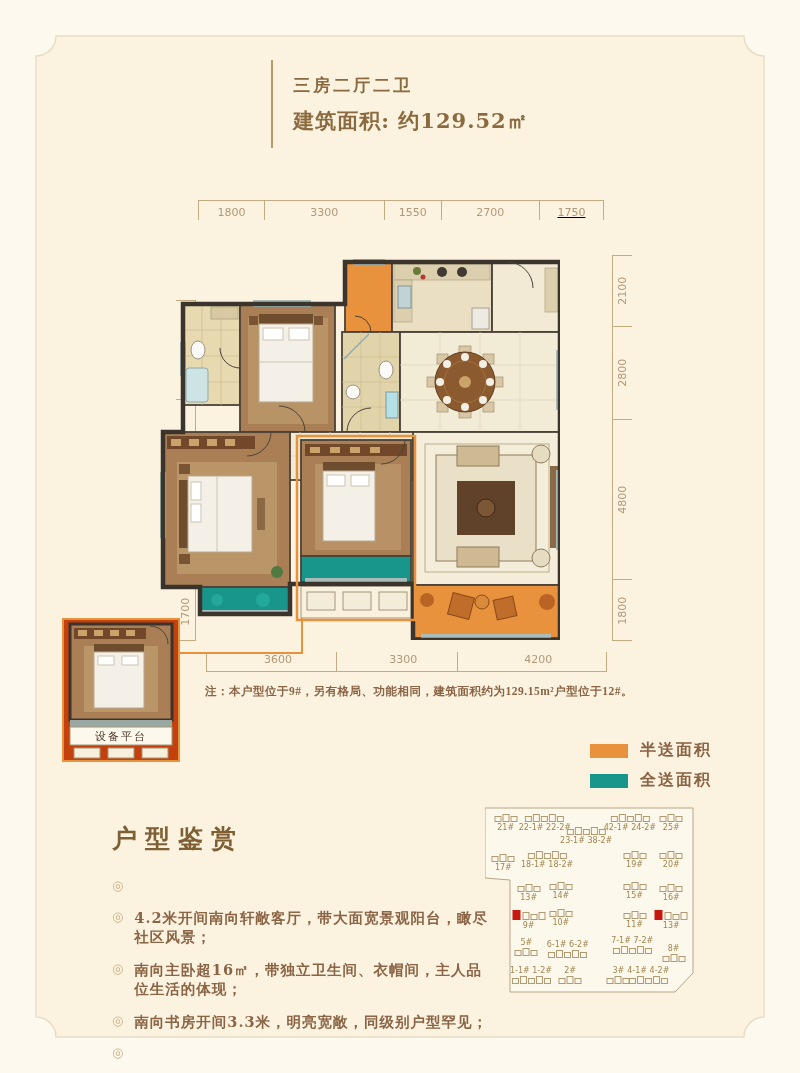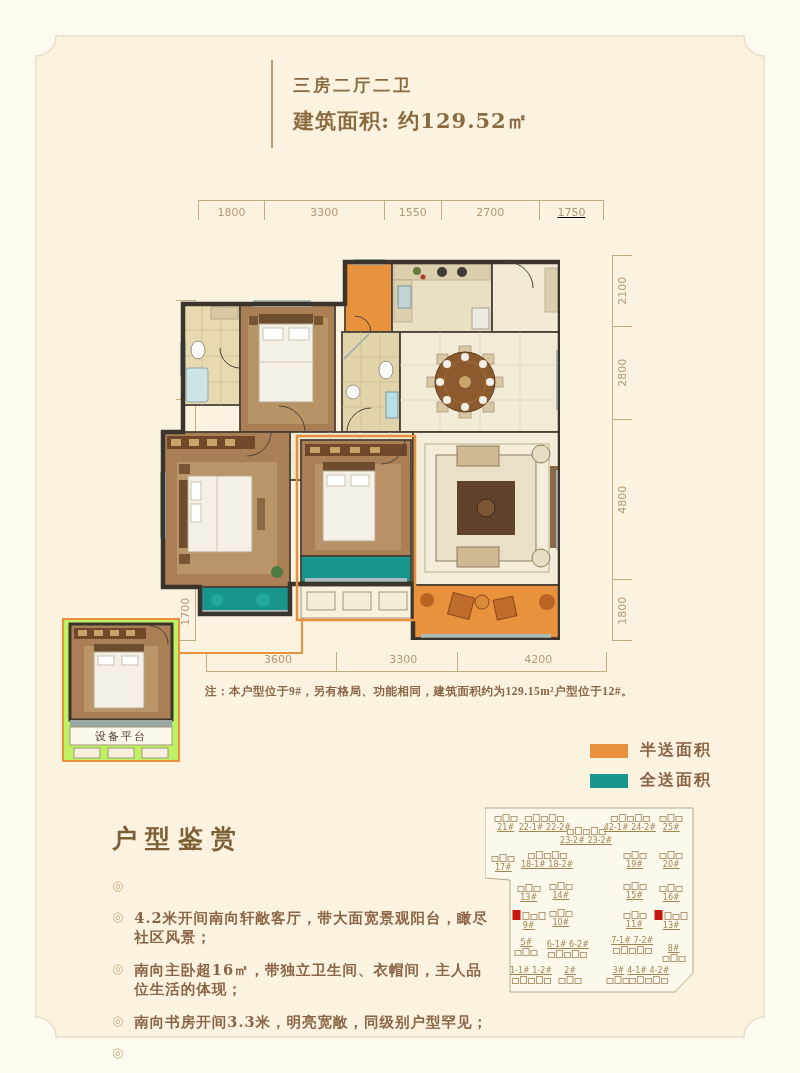--- a/index.html
+++ b/index.html
@@ -30,21 +30,21 @@
   .dim-v.line-left .seg{border-left:1px solid #c3ac82;}
   .dim-v.line-right .seg{border-right:1px solid #c3ac82;}
   .dlab{font:11px "DejaVu Sans",sans-serif;color:#b39877;line-height:1.4;}
   .dim-v .dlab{transform:rotate(-90deg);white-space:nowrap;display:block;}
 
   
   .plan{position:absolute;}
   .connector{position:absolute;left:180px;top:618px;width:121px;height:34px;
              border-right:2px solid #e8923d;border-bottom:2px solid #e8923d;}
   .inset{position:absolute;left:62px;top:618px;width:114px;height:140px;
-         border:2px solid #e8923d;background:#bef264;}
+         border:2px solid #e8923d;background:#c2410c;}
   .note{position:absolute;left:205px;top:684px;white-space:nowrap;
         font-size:11.5px;font-weight:600;color:#8a6444;letter-spacing:.5px;font-family:Liberation Serif, serif;}
 
   
   .legend{position:absolute;left:590px;top:740px;}
   .lg-row{display:flex;align-items:center;gap:12px;margin-bottom:9px;}
   .lg-sw{width:38px;height:14px;display:inline-block;}
   .lg-label{font-size:16px;font-weight:600;color:#8a6444;letter-spacing:2px;}
 
   
@@ -57,21 +57,21 @@
   
   .siteplan{position:absolute;left:485px;top:803px;width:230px;height:195px;}
   .site-outline{position:absolute;left:0;top:0;}
   .bld-layer{position:absolute;left:0;top:0;width:100%;height:100%;}
   .bld{position:absolute;transform:translate(-50%,-50%);display:flex;flex-direction:column;
        align-items:center;gap:1px;}
   .bld-glyph{display:flex;align-items:flex-end;gap:1px;}
   .bld-sq{width:7px;height:6px;border:1px solid #b19a72;background:#fdf8ec;display:inline-block;box-sizing:border-box;}
   .bld-sq:nth-child(even){height:8px;}
   .bld-red{width:8px;height:10px;display:inline-block;margin-right:1px;}
-  .bld-label{font:8px "DejaVu Sans",sans-serif;color:#a0854f;white-space:nowrap;text-decoration:underline;}
+  .bld-label{font:8px "DejaVu Sans",sans-serif;color:#a0854f;white-space:nowrap;}
 </style>
 </head>
 <body>
 
 <div class="page">
 
   <svg class="frame-svg" width="800" height="1073" viewBox="0 0 800 1073">
     <path d="M56,36 H744 A20,20 0 0 0 764,56 V1017 A20,20 0 0 0 744,1037 H56 A20,20 0 0 0 36,1017 V56 A20,20 0 0 0 56,36 Z" fill="#fbf2e0" stroke="#e8ddc6" stroke-width="1.5"></path>
   </svg>
 
@@ -391,21 +391,21 @@
           <div class="bld-label">22-1# 22-2#</div>
         </div>
         <div class="bld" style="left: 44%; top: 17%;">
           <div class="bld-glyph">
             <span class="bld-sq"></span>
             <span class="bld-sq"></span>
             <span class="bld-sq"></span>
             <span class="bld-sq"></span>
             <span class="bld-sq"></span>
           </div>
-          <div class="bld-label">23-2# 23-2#</div>
+          <div class="bld-label">23-1# 38-2#</div>
         </div>
         <div class="bld" style="left: 63%; top: 10%;">
           <div class="bld-glyph">
             <span class="bld-sq"></span>
             <span class="bld-sq"></span>
             <span class="bld-sq"></span>
             <span class="bld-sq"></span>
             <span class="bld-sq"></span>
           </div>
           <div class="bld-label">42-1# 24-2#</div>

